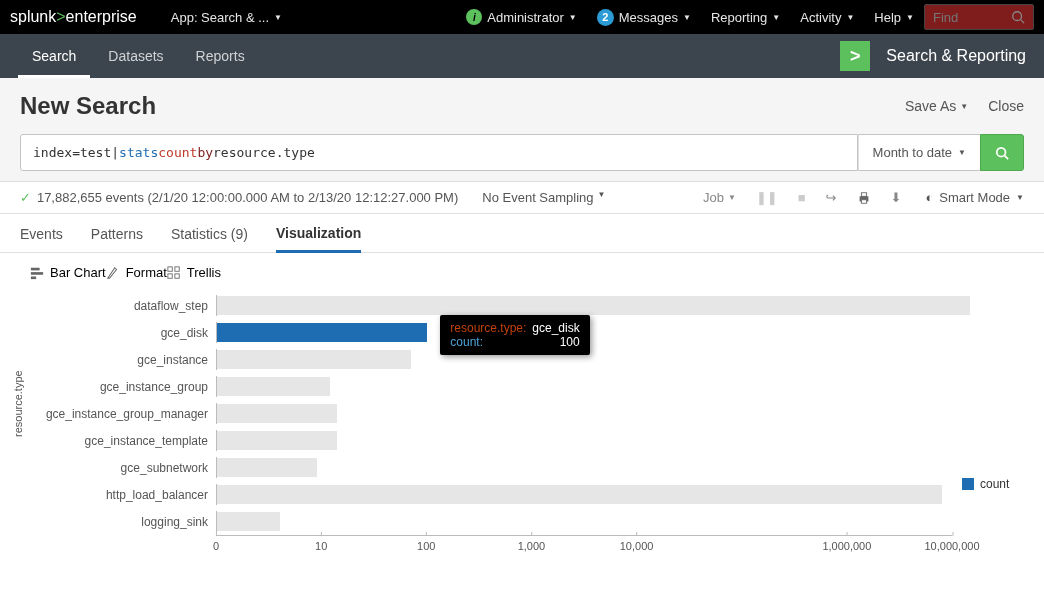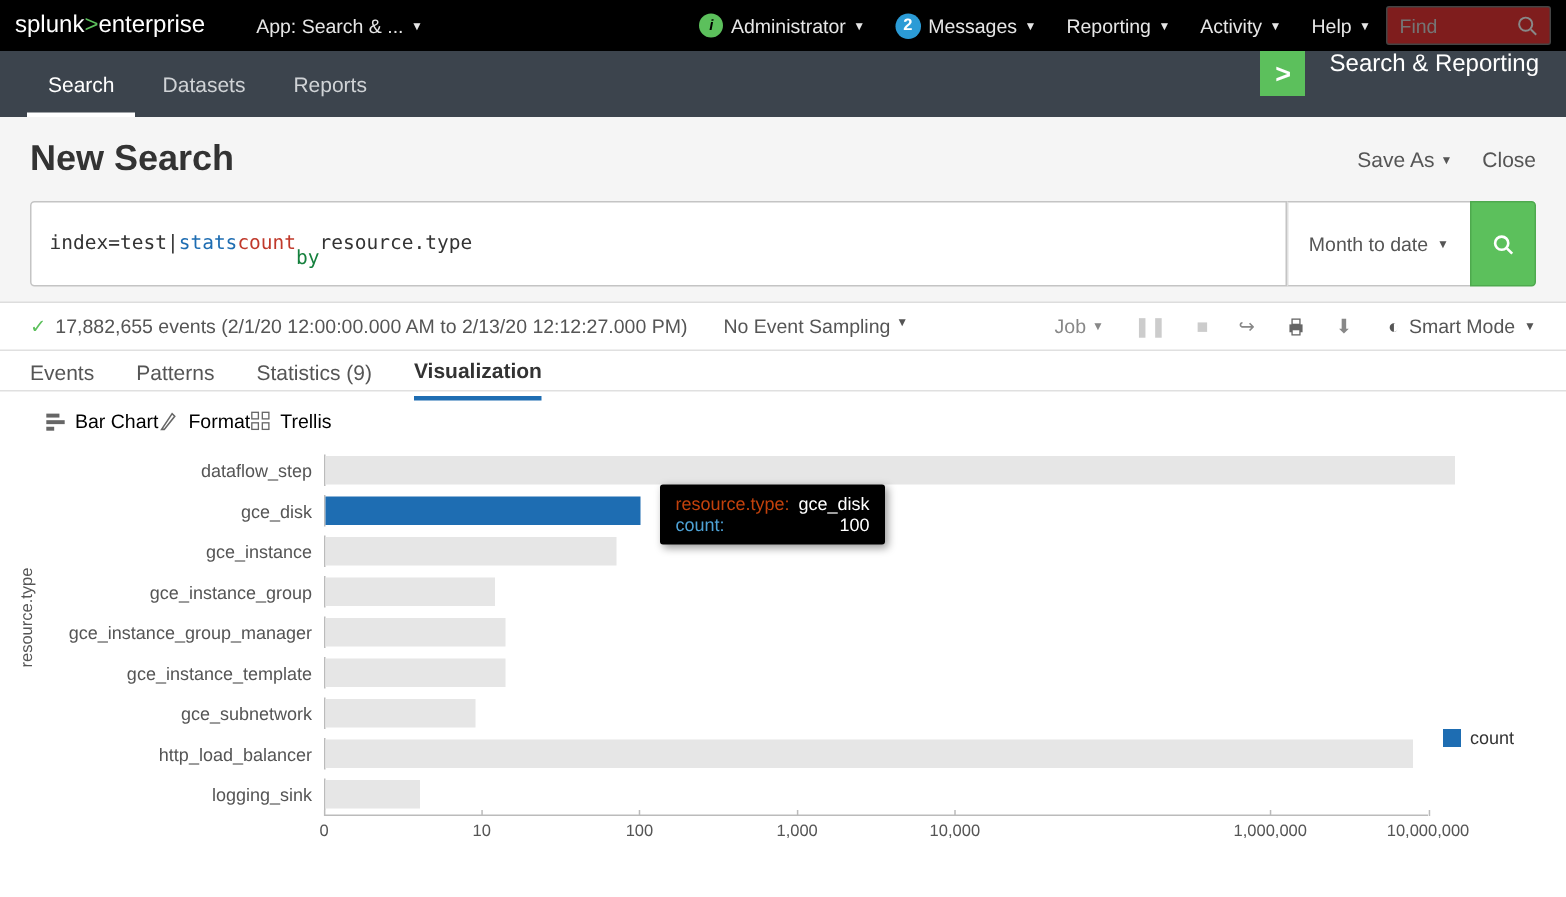--- a/index.html
+++ b/index.html
@@ -11,54 +11,54 @@
   .logo .gt { color: #5cc05c; }
   .topnav-item { padding: 0 10px; display: flex; align-items: center; gap: 5px; cursor: pointer; font-size: 13px; color:#e6e6e6;}
   .topnav .spacer { flex: 1; }
   .badge-green { width:16px; height:16px; border-radius:50%; background:#5cc05c; color:#000; font-size:10px; font-weight:bold; display:inline-flex; align-items:center; justify-content:center; font-style: italic;}
   .badge-blue { width:17px; height:17px; border-radius:50%; background:#2b9bd6; color:#fff; font-size:11px; font-weight:bold; display:inline-flex; align-items:center; justify-content:center; }
   .find-box { background:#7f1d1d; border:1px solid #444; height:26px; width:110px; display:flex; align-items:center; padding:0 8px; justify-content: space-between; border-radius:2px;}
   .find-box input { background:transparent; border:none; color:#ccc; width:70px; outline:none; font-size:13px;}
   .caret { font-size:8px; }
   
   
-  .secnav { background:#3c444d; height: 44px; display:flex; padding: 0 18px; gap: 4px;}
+  .secnav { background:#3c444d; height: 44px; display:flex; align-items:center; padding: 0 18px; gap: 4px;}
   .secnav-item { color:#d0d3d6; padding: 0 14px; height:44px; display:flex; align-items:center; cursor:pointer; font-size:14px;}
   .secnav-item.active { color:#fff; border-bottom:3px solid #fff; font-weight:500; padding-top:3px;}
   .secnav .spacer { flex:1; }
   .app-logo { width:30px; height:30px; background:#5cc05c; display:flex; align-items:center; justify-content:center; color:#fff; font-size:18px; font-weight:bold; margin-right:12px;}
   .app-name { color:#fff; font-size:16px; font-weight:500; }
   
   
   .pagehead { background:#f5f5f5; border-bottom:1px solid #ddd; padding: 14px 20px 10px; }
   .pagehead-top { display:flex; align-items:center; justify-content:space-between; margin-bottom:14px;}
   .pagehead h1 { font-size:24px; font-weight:600; color:#333; }
   .pagehead-actions { display:flex; gap:20px; font-size:14px; color:#555; }
   .pagehead-actions span { cursor:pointer; display:flex; align-items:center; gap:4px;}
   
   
   .searchrow { display:flex; gap:0; }
   .searchbox { flex:1; background:#fff; border:1px solid #c4c4c4; border-radius:3px 0 0 3px; padding:10px 12px; font-family: Consolas, Monaco, monospace; font-size:13px; display:flex; align-items:center; gap:0; }
   .kw-stats { color:#1e6db2; }
   .kw-count { color:#c0392b; }
-  .kw-by { color:#15803d;margin-top:20px; }
+  .kw-by { color:#7f1d1d; }
   .time-picker { background:#fff; border-top:1px solid #c4c4c4; border-bottom:1px solid #c4c4c4; border-left:1px solid #e0e0e0; padding:0 14px; display:flex; align-items:center; gap:6px; font-size:13px; color:#555; cursor:pointer; }
   .run-btn { width:44px; background:#5cc05c; border:1px solid #4ea94e; display:flex; align-items:center; justify-content:center; cursor:pointer; border-radius:0 3px 3px 0;}
   
   
   .statusrow { display:flex; align-items:center; padding: 8px 20px; gap: 24px; font-size:13px; color:#555;}
   .statusrow .evcount { color:#555; display:flex; align-items:center; gap:6px;}
   .check { color:#5cc05c; }
   .statusrow .spacer { flex:1; }
   .job-actions { display:flex; align-items:center; gap:20px; color:#888;}
   .job-actions .ico { cursor:pointer; display:flex; align-items:center; gap:4px; }
   .smartmode { display:flex; align-items:center; gap:6px; }
   
   
-  .tabs { border-top:1px solid #e0e0e0; border-bottom:1px solid #e0e0e0; display:flex; padding:0 20px; gap:28px; height:28px; align-items:center; font-size:14px; color:#555;}
+  .tabs { border-top:1px solid #e0e0e0; border-bottom:1px solid #e0e0e0; display:flex; padding:0 20px; gap:28px; height:40px; align-items:center; font-size:14px; color:#555;}
   .tab { cursor:pointer; height:40px; display:flex; align-items:center; padding-top:2px;}
   .tab.active { color:#333; font-weight:600; border-bottom:3px solid #1e6db2; }
   
   
   .viztoolbar { padding: 12px 30px; display:flex; font-size:13px; color:#000000; }
   .viztoolbar span { cursor:pointer; display:flex; align-items:center; gap:6px; }
   
   
   .chart-wrap { display:flex; padding: 0 20px 10px 10px; }
   .ylabel { writing-mode: vertical-rl; transform: rotate(180deg); font-size:11px; color:#555; display:flex; align-items:center; justify-content:center; padding: 80px 2px 40px; }

